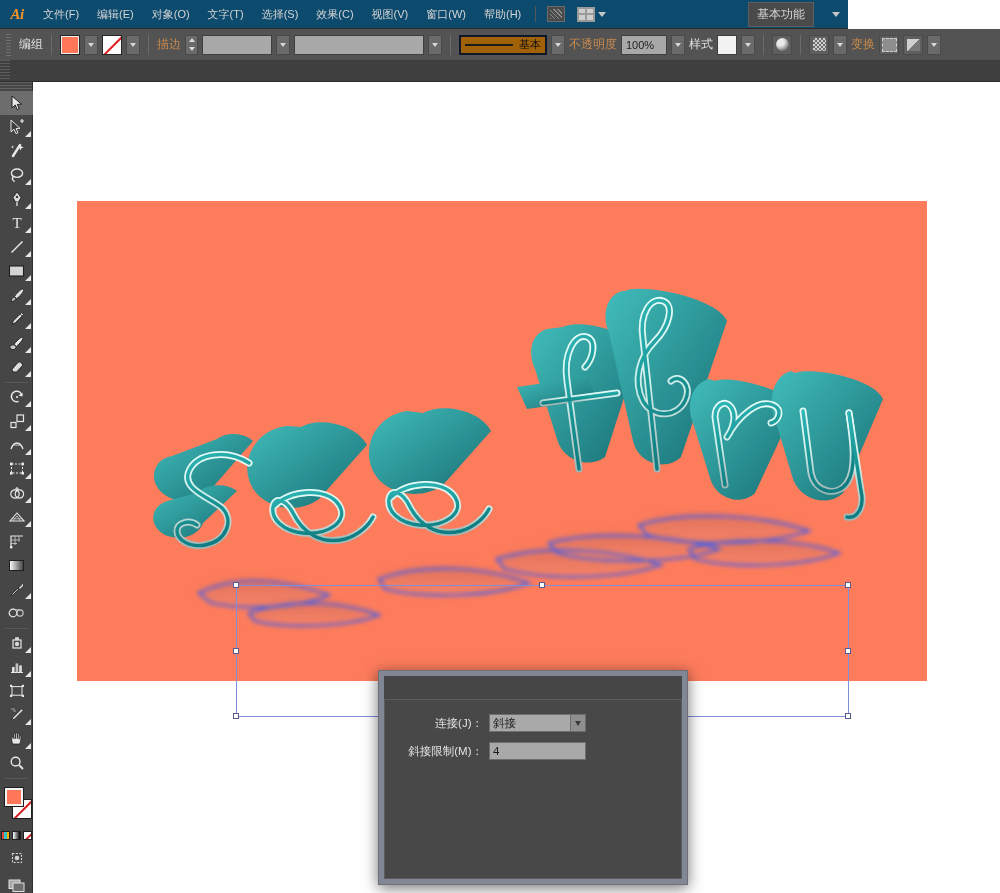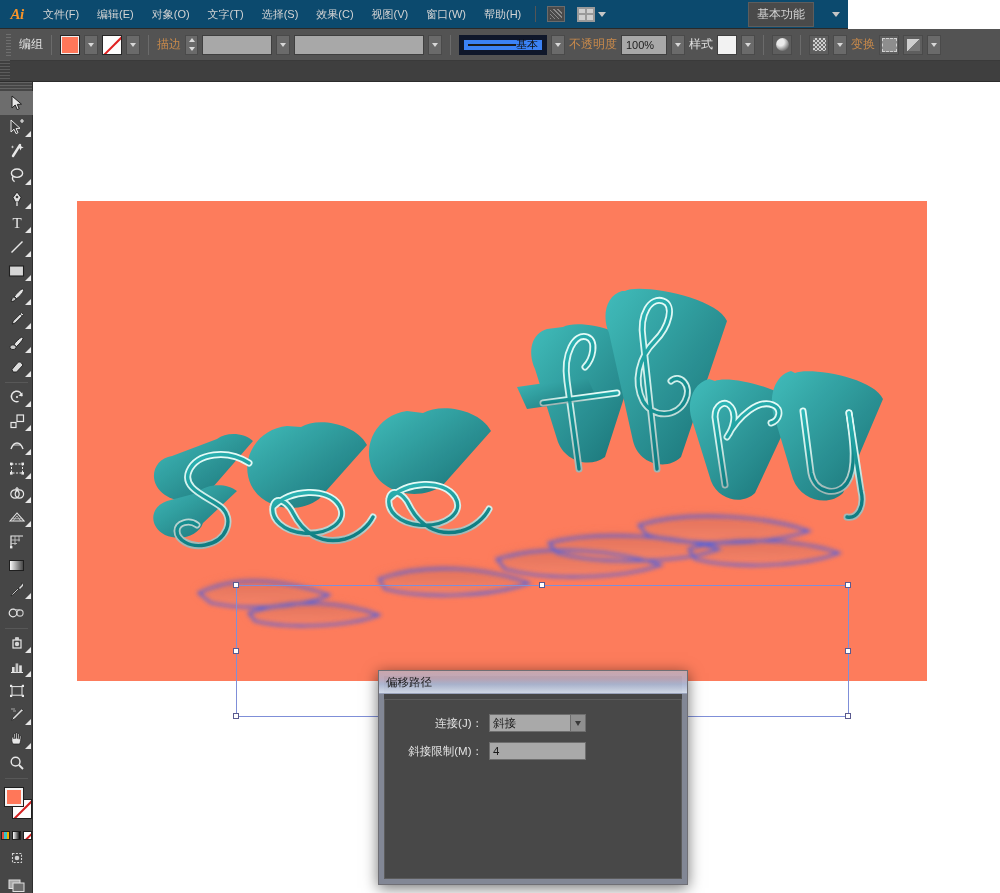--- a/index.html
+++ b/index.html
@@ -93,21 +93,21 @@
   .stepper i.up { border-bottom: 4px solid #dadada; }
   .stepper i.dn { border-top: 4px solid #dadada; }
   .cb-field {
     height: 20px; background: #a8a8a8; border: 1px solid #3f3f3f;
     display: flex; align-items: center; padding: 0 4px; color: #1d1d1d; font-size: 11px;
   }
   .cb-field.w70 { width: 70px; }
   .cb-field.w130 { width: 130px; }
   .cb-field.w46 { width: 46px; }
   .brushbox {
-    width: 88px; height: 20px; background: #3b82f6; border: 5px solid #0f172a;
+    width: 88px; height: 20px; background: #a16207; border: 2px solid #0f172a;
     display: flex; align-items: center; justify-content: space-between;
     padding: 0 4px; color: #111; font-size: 11px;
   }
   .brushbox .line { width: 48px; height: 2px; background: #1b1b1b; }
   .stylebox {
     width: 20px; height: 20px; background: #f2f2f2; border: 1px solid #3f3f3f;
   }
   .cb-icon {
     width: 20px; height: 20px; background: #5e5e5e; border: 1px solid #4a4a4a;
     display: flex; align-items: center; justify-content: center; color: #d6d6d6;
@@ -702,23 +702,20 @@
         <div class="sel-handle" style="left:609px;top:63px"></div>
         <div class="sel-handle" style="left:-3px;top:128px"></div>
         <div class="sel-handle" style="left:303px;top:128px"></div>
         <div class="sel-handle" style="left:609px;top:128px"></div>
       </div>
     </div>
   </div>
 
   <div class="dialog">
     <div class="dlg-frame"></div>
-    <div class="dlg-titlebar">
-      <span class="dlg-title">偏移路径</span>
-    </div>
     <div class="dlg-body">
 
 
       <div class="fld-row">
         <span class="fld-label">连接(J)：</span>
         <span class="fld-select">
           <span>斜接</span>
           <span class="arrowbox"></span>
         </span>
       </div>

